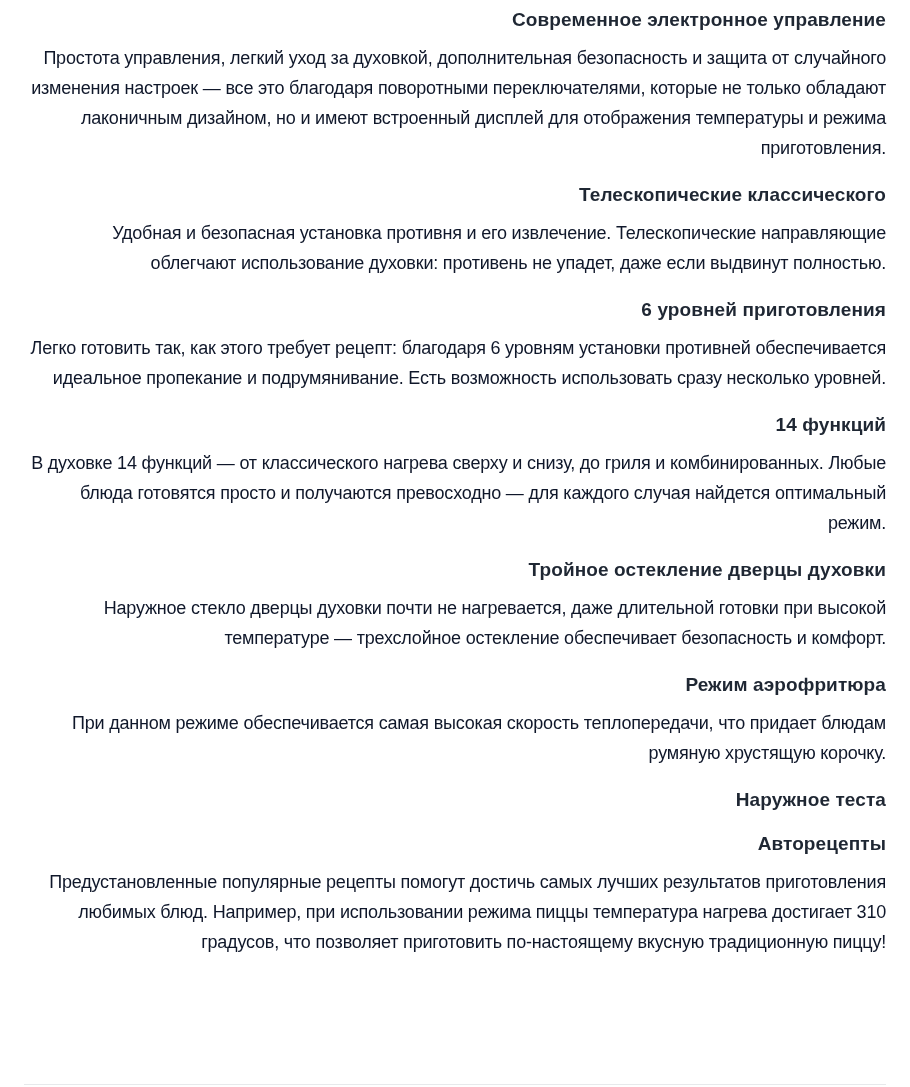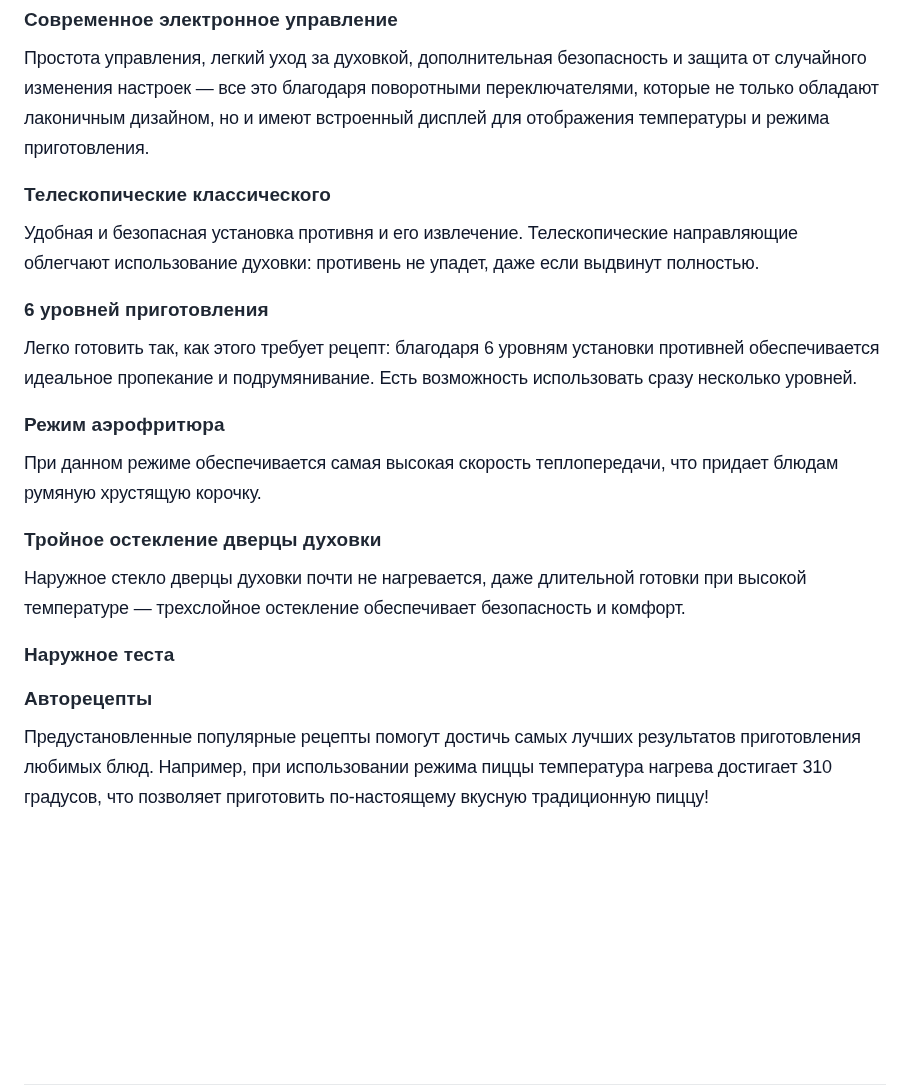--- a/index.html
+++ b/index.html
@@ -8,20 +8,21 @@
     width: 910px;
     height: 1087px;
     font-family: "Liberation Sans", sans-serif;
     padding: 7px 24px 0 24px;
     overflow: hidden;
   }
   .content {
     width: 862px;
     position: relative;
     min-height: 1078px;
+    text-align: right;
   }
   .feature-section h3 {
     font-size: 19px;
     line-height: 25px;
     font-weight: 700;
     color: #1f2733;
     letter-spacing: 0.1px;
     margin: 19px 0 11px 0;
   }
   .feature-section:first-child h3 {
@@ -56,29 +57,33 @@
   <section class="feature-section">
     <h3>Телескопические классического</h3>
     <p>Удобная и безопасная установка противня и его извлечение. Телескопические направляющие облегчают использование духовки: противень не упадет, даже если выдвинут полностью.</p>
   </section>
 
   <section class="feature-section">
     <h3>6 уровней приготовления</h3>
     <p>Легко готовить так, как этого требует рецепт: благодаря 6 уровням установки противней обеспечивается идеальное пропекание и подрумянивание. Есть возможность использовать сразу несколько уровней.</p>
   </section>
 
-
   <section class="feature-section">
-    <h3>Режим аэрофритюра</h3>
-    <p>При данном режиме обеспечивается самая высокая скорость теплопередачи, что придает блюдам румяную хрустящую корочку.</p>
+    <h3>14 функций</h3>
+    <p>В духовке 14 функций — от классического нагрева сверху и снизу, до гриля и комбинированных. Любые блюда готовятся просто и получаются превосходно — для каждого случая найдется оптимальный режим.</p>
   </section>
 
   <section class="feature-section">
     <h3>Тройное остекление дверцы духовки</h3>
     <p>Наружное стекло дверцы духовки почти не нагревается, даже длительной готовки при высокой температуре — трехслойное остекление обеспечивает безопасность и комфорт.</p>
+  </section>
+
+  <section class="feature-section">
+    <h3>Режим аэрофритюра</h3>
+    <p>При данном режиме обеспечивается самая высокая скорость теплопередачи, что придает блюдам румяную хрустящую корочку.</p>
   </section>
 
   <section class="feature-section">
     <h3>Наружное теста</h3>
   </section>
 
   <section class="feature-section">
     <h3>Авторецепты</h3>
     <p>Предустановленные популярные рецепты помогут достичь самых лучших результатов приготовления любимых блюд. Например, при использовании режима пиццы температура нагрева достигает 310 градусов, что позволяет приготовить по-настоящему вкусную традиционную пиццу!</p>
   </section>

